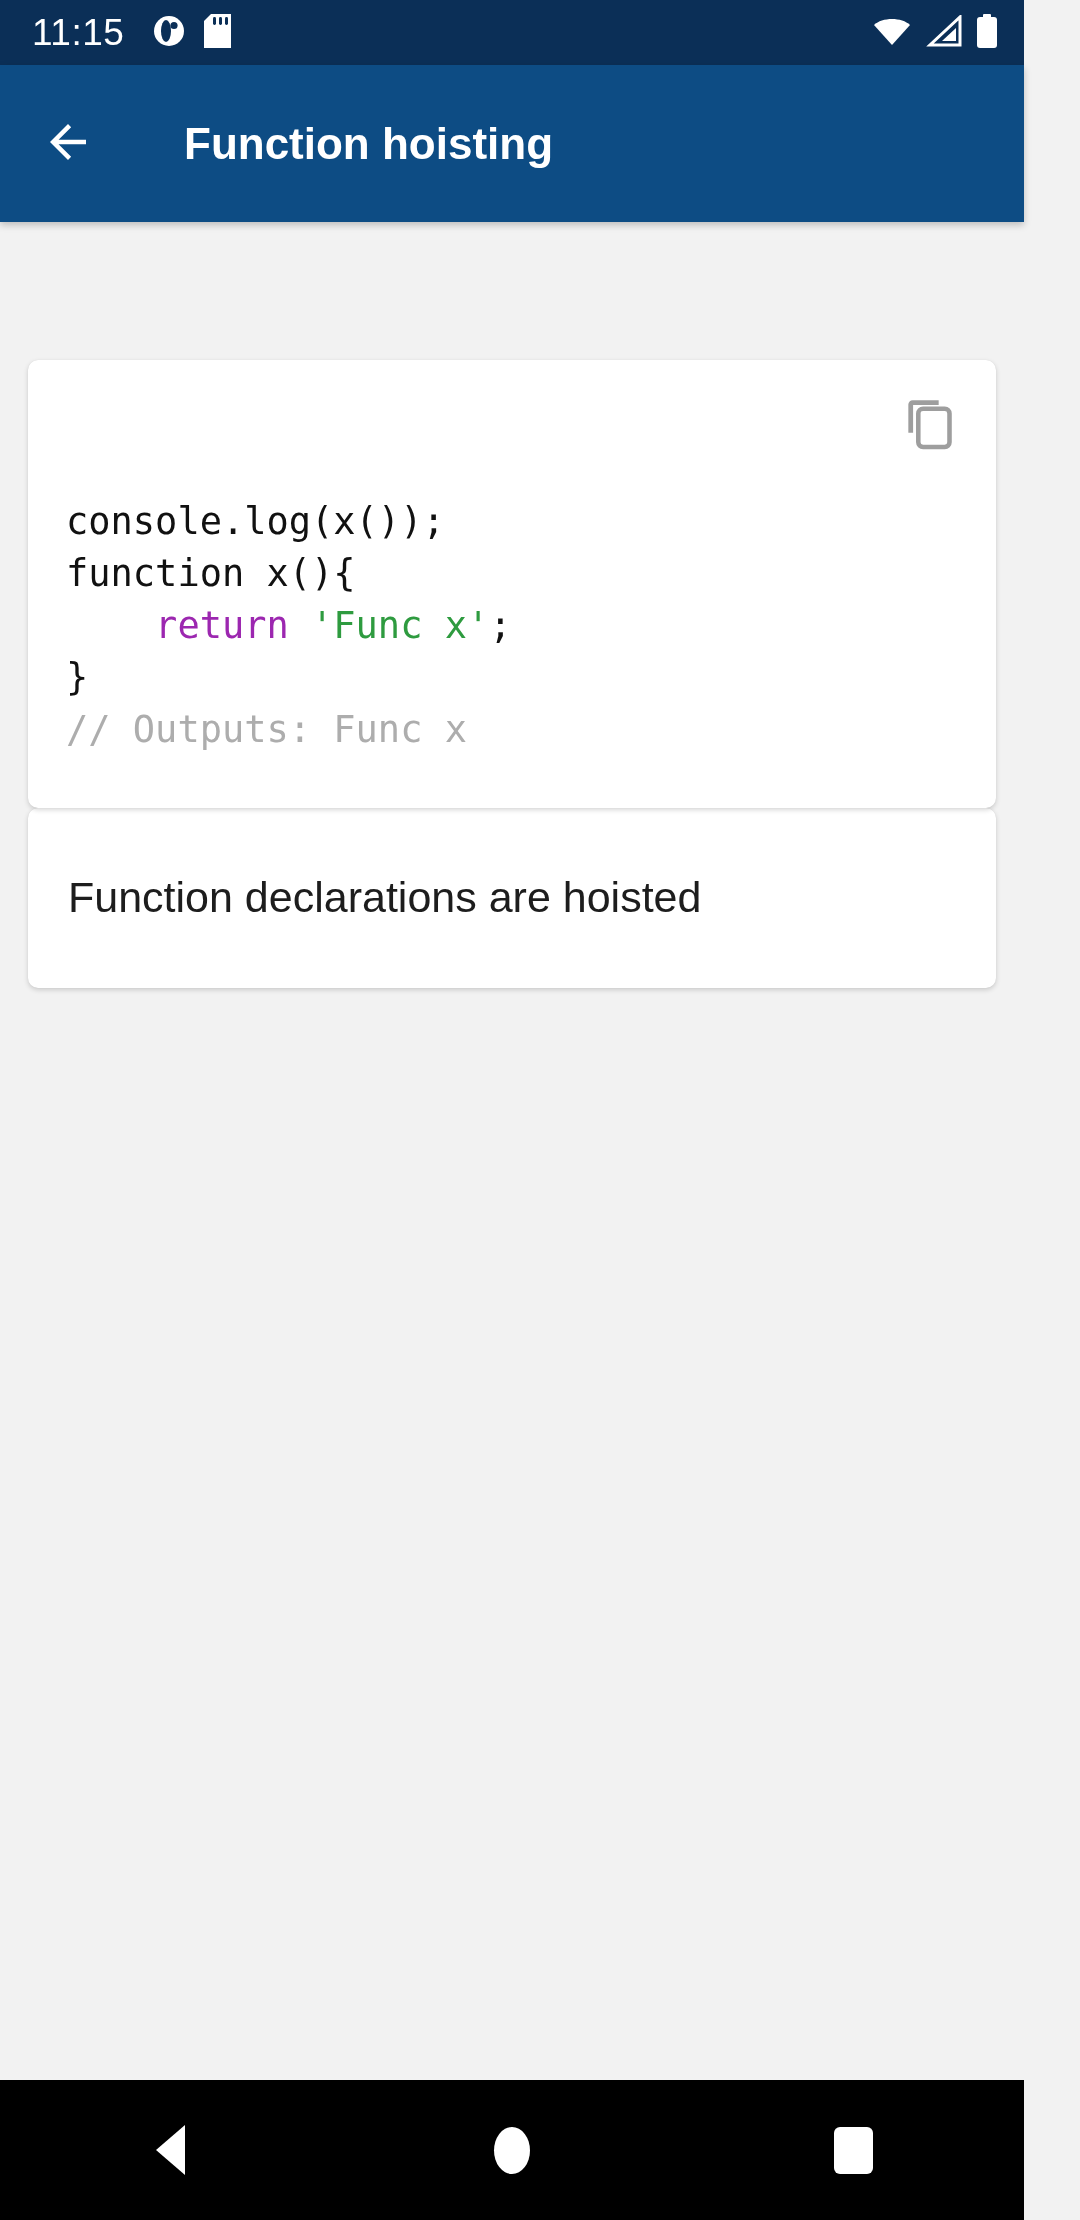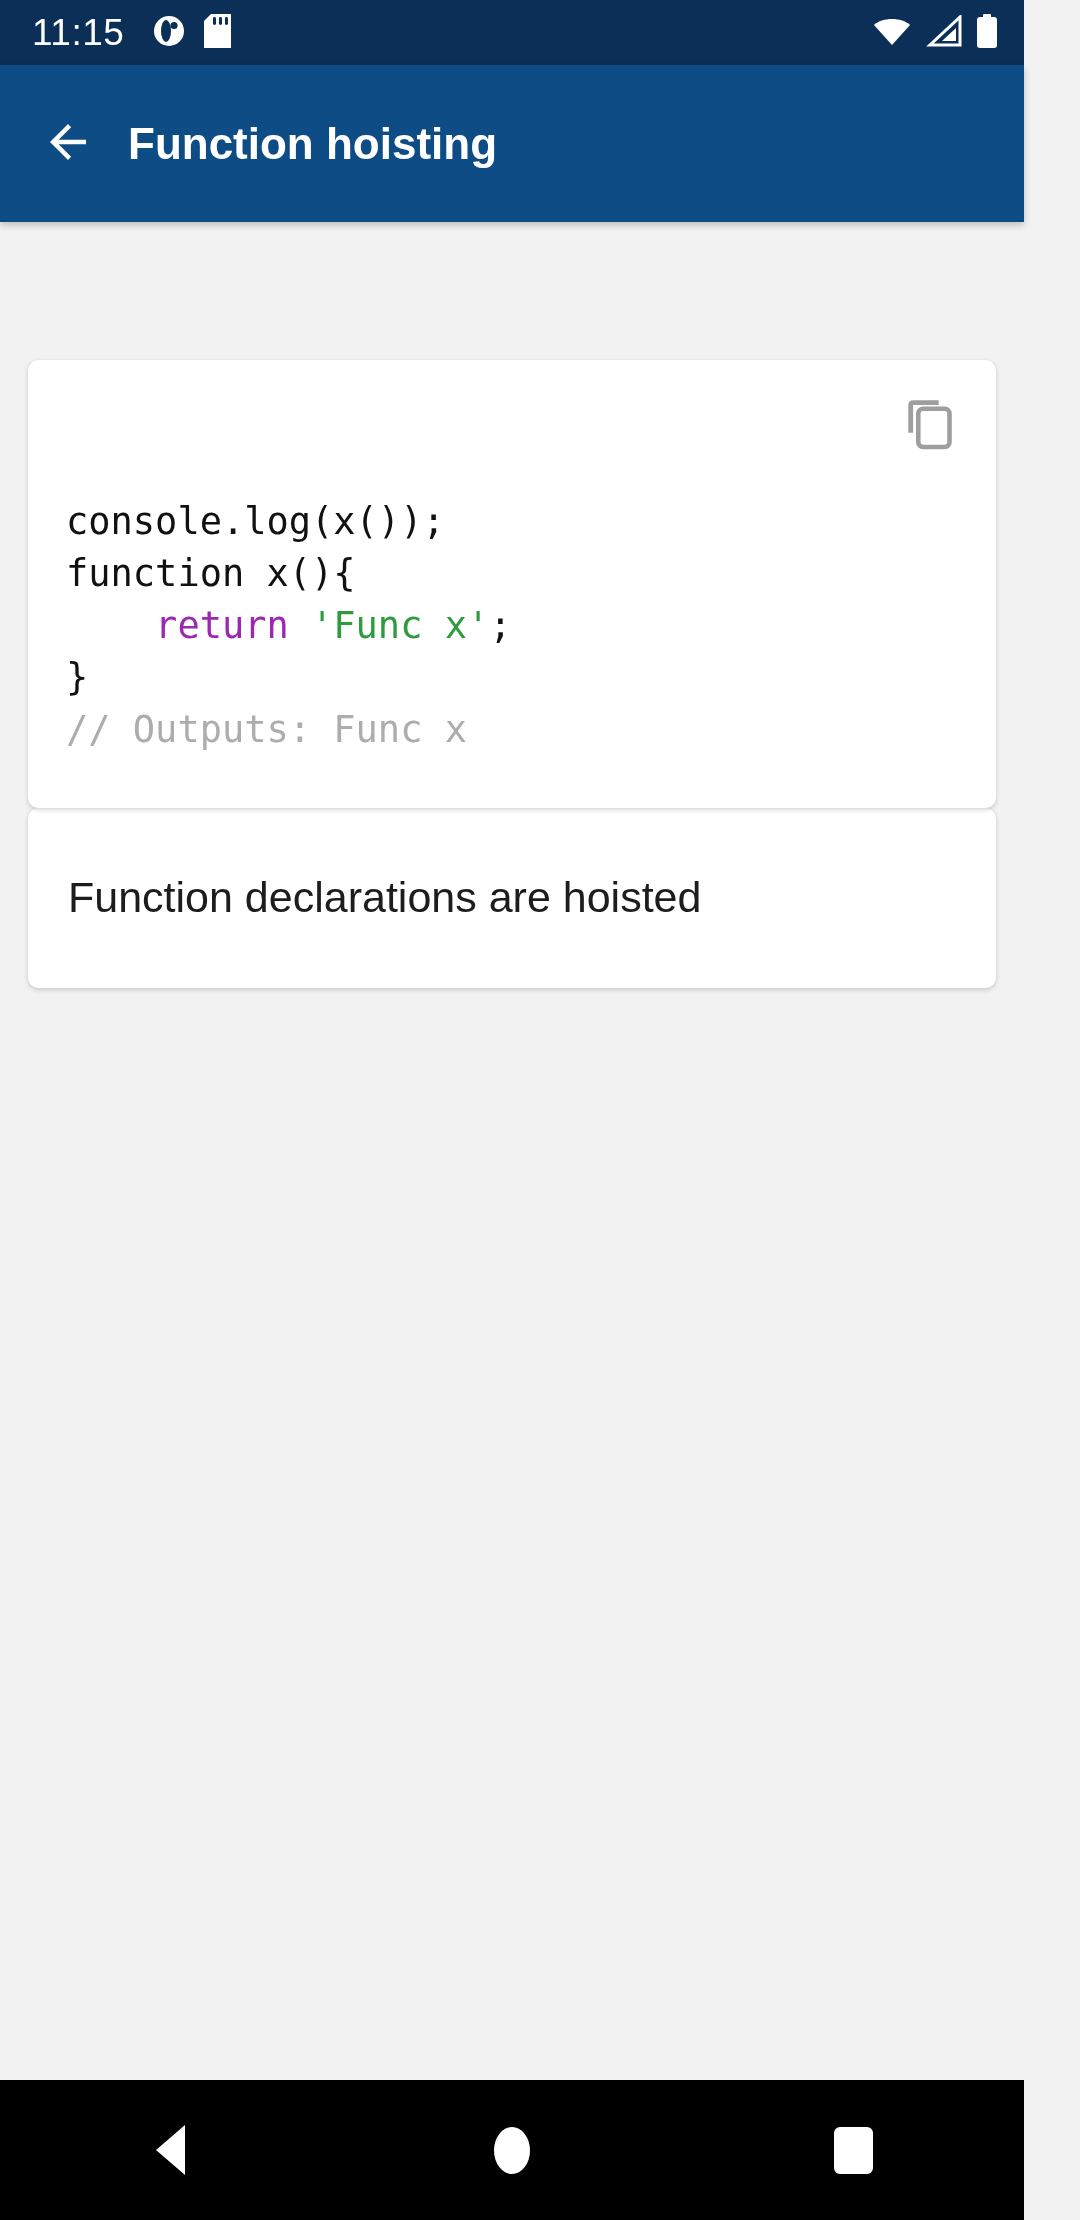--- a/index.html
+++ b/index.html
@@ -67,21 +67,21 @@
   .back-button {
     width:72px; height:72px;
     display:flex; align-items:center; justify-content:center;
     cursor:pointer;
     flex:0 0 72px;
   }
   .app-bar-title {
     color:#ffffff;
     font-size:44px;
     font-weight:bold;
-    margin-left:24px;
+    margin-left:80px;
     white-space:nowrap;
   }
 
   
   .content {
     flex:1 1 auto;
     background:#f2f2f2;
     padding:68px 28px 0 28px;
     position:relative;
     overflow:hidden;

